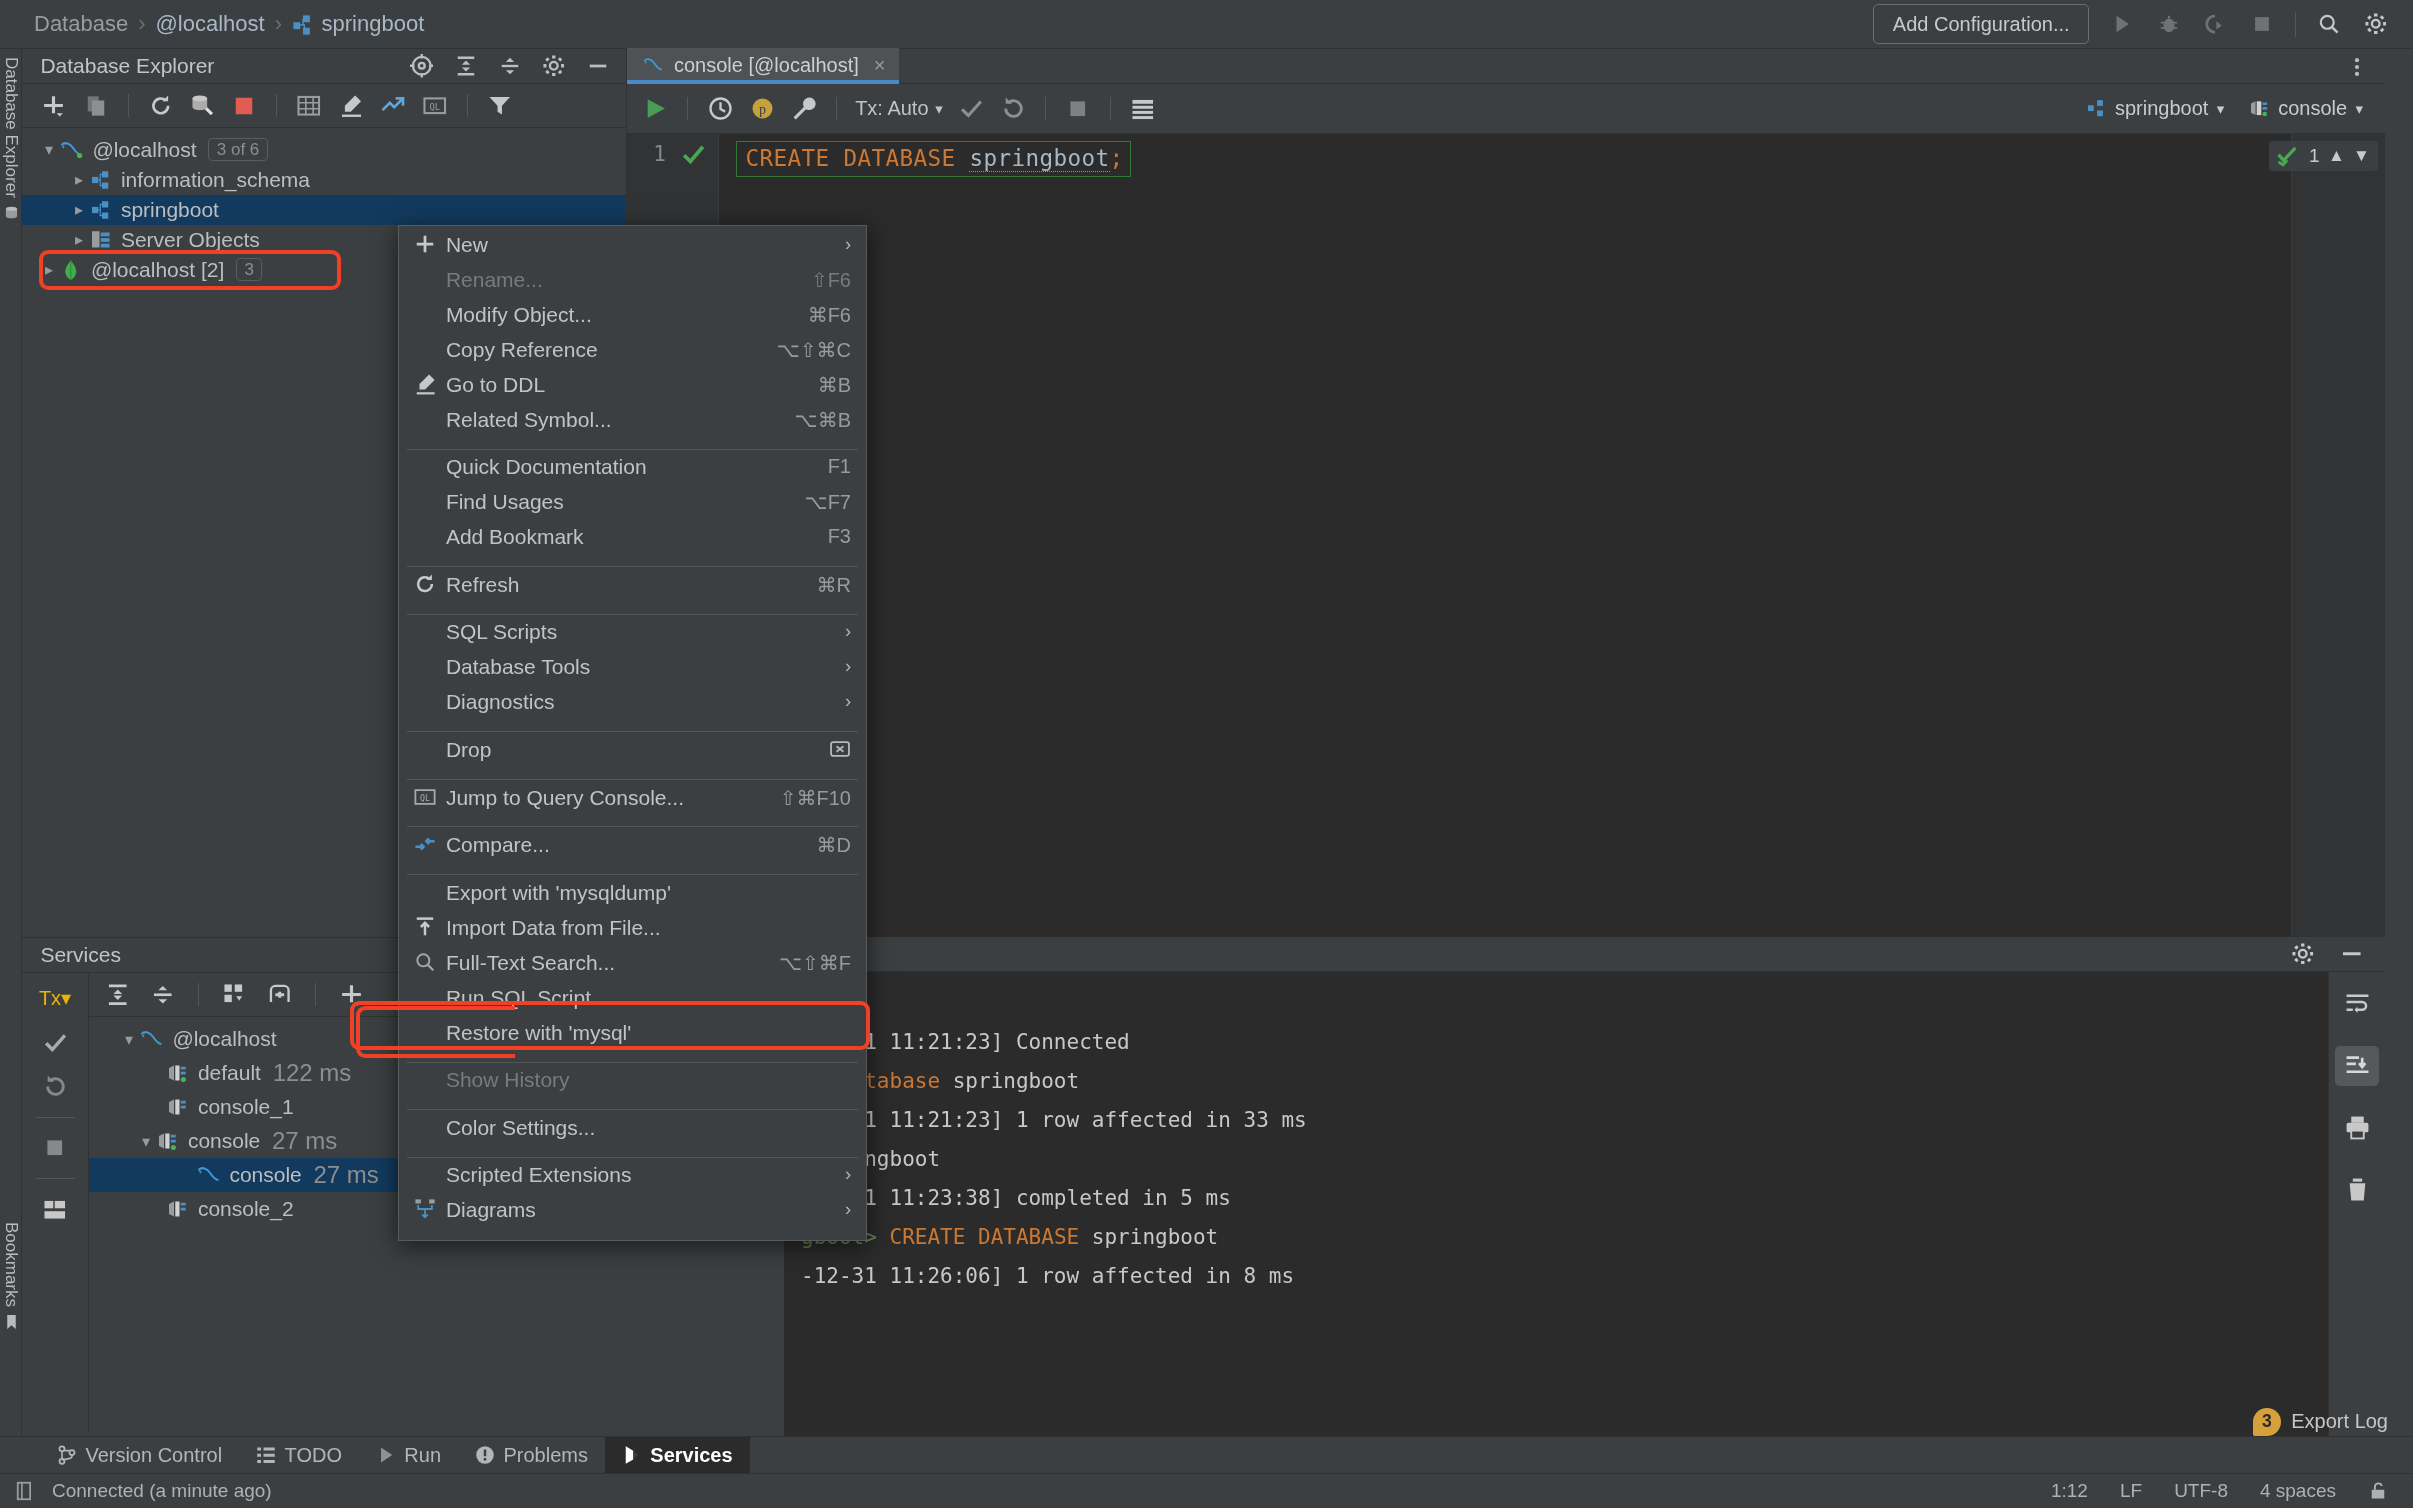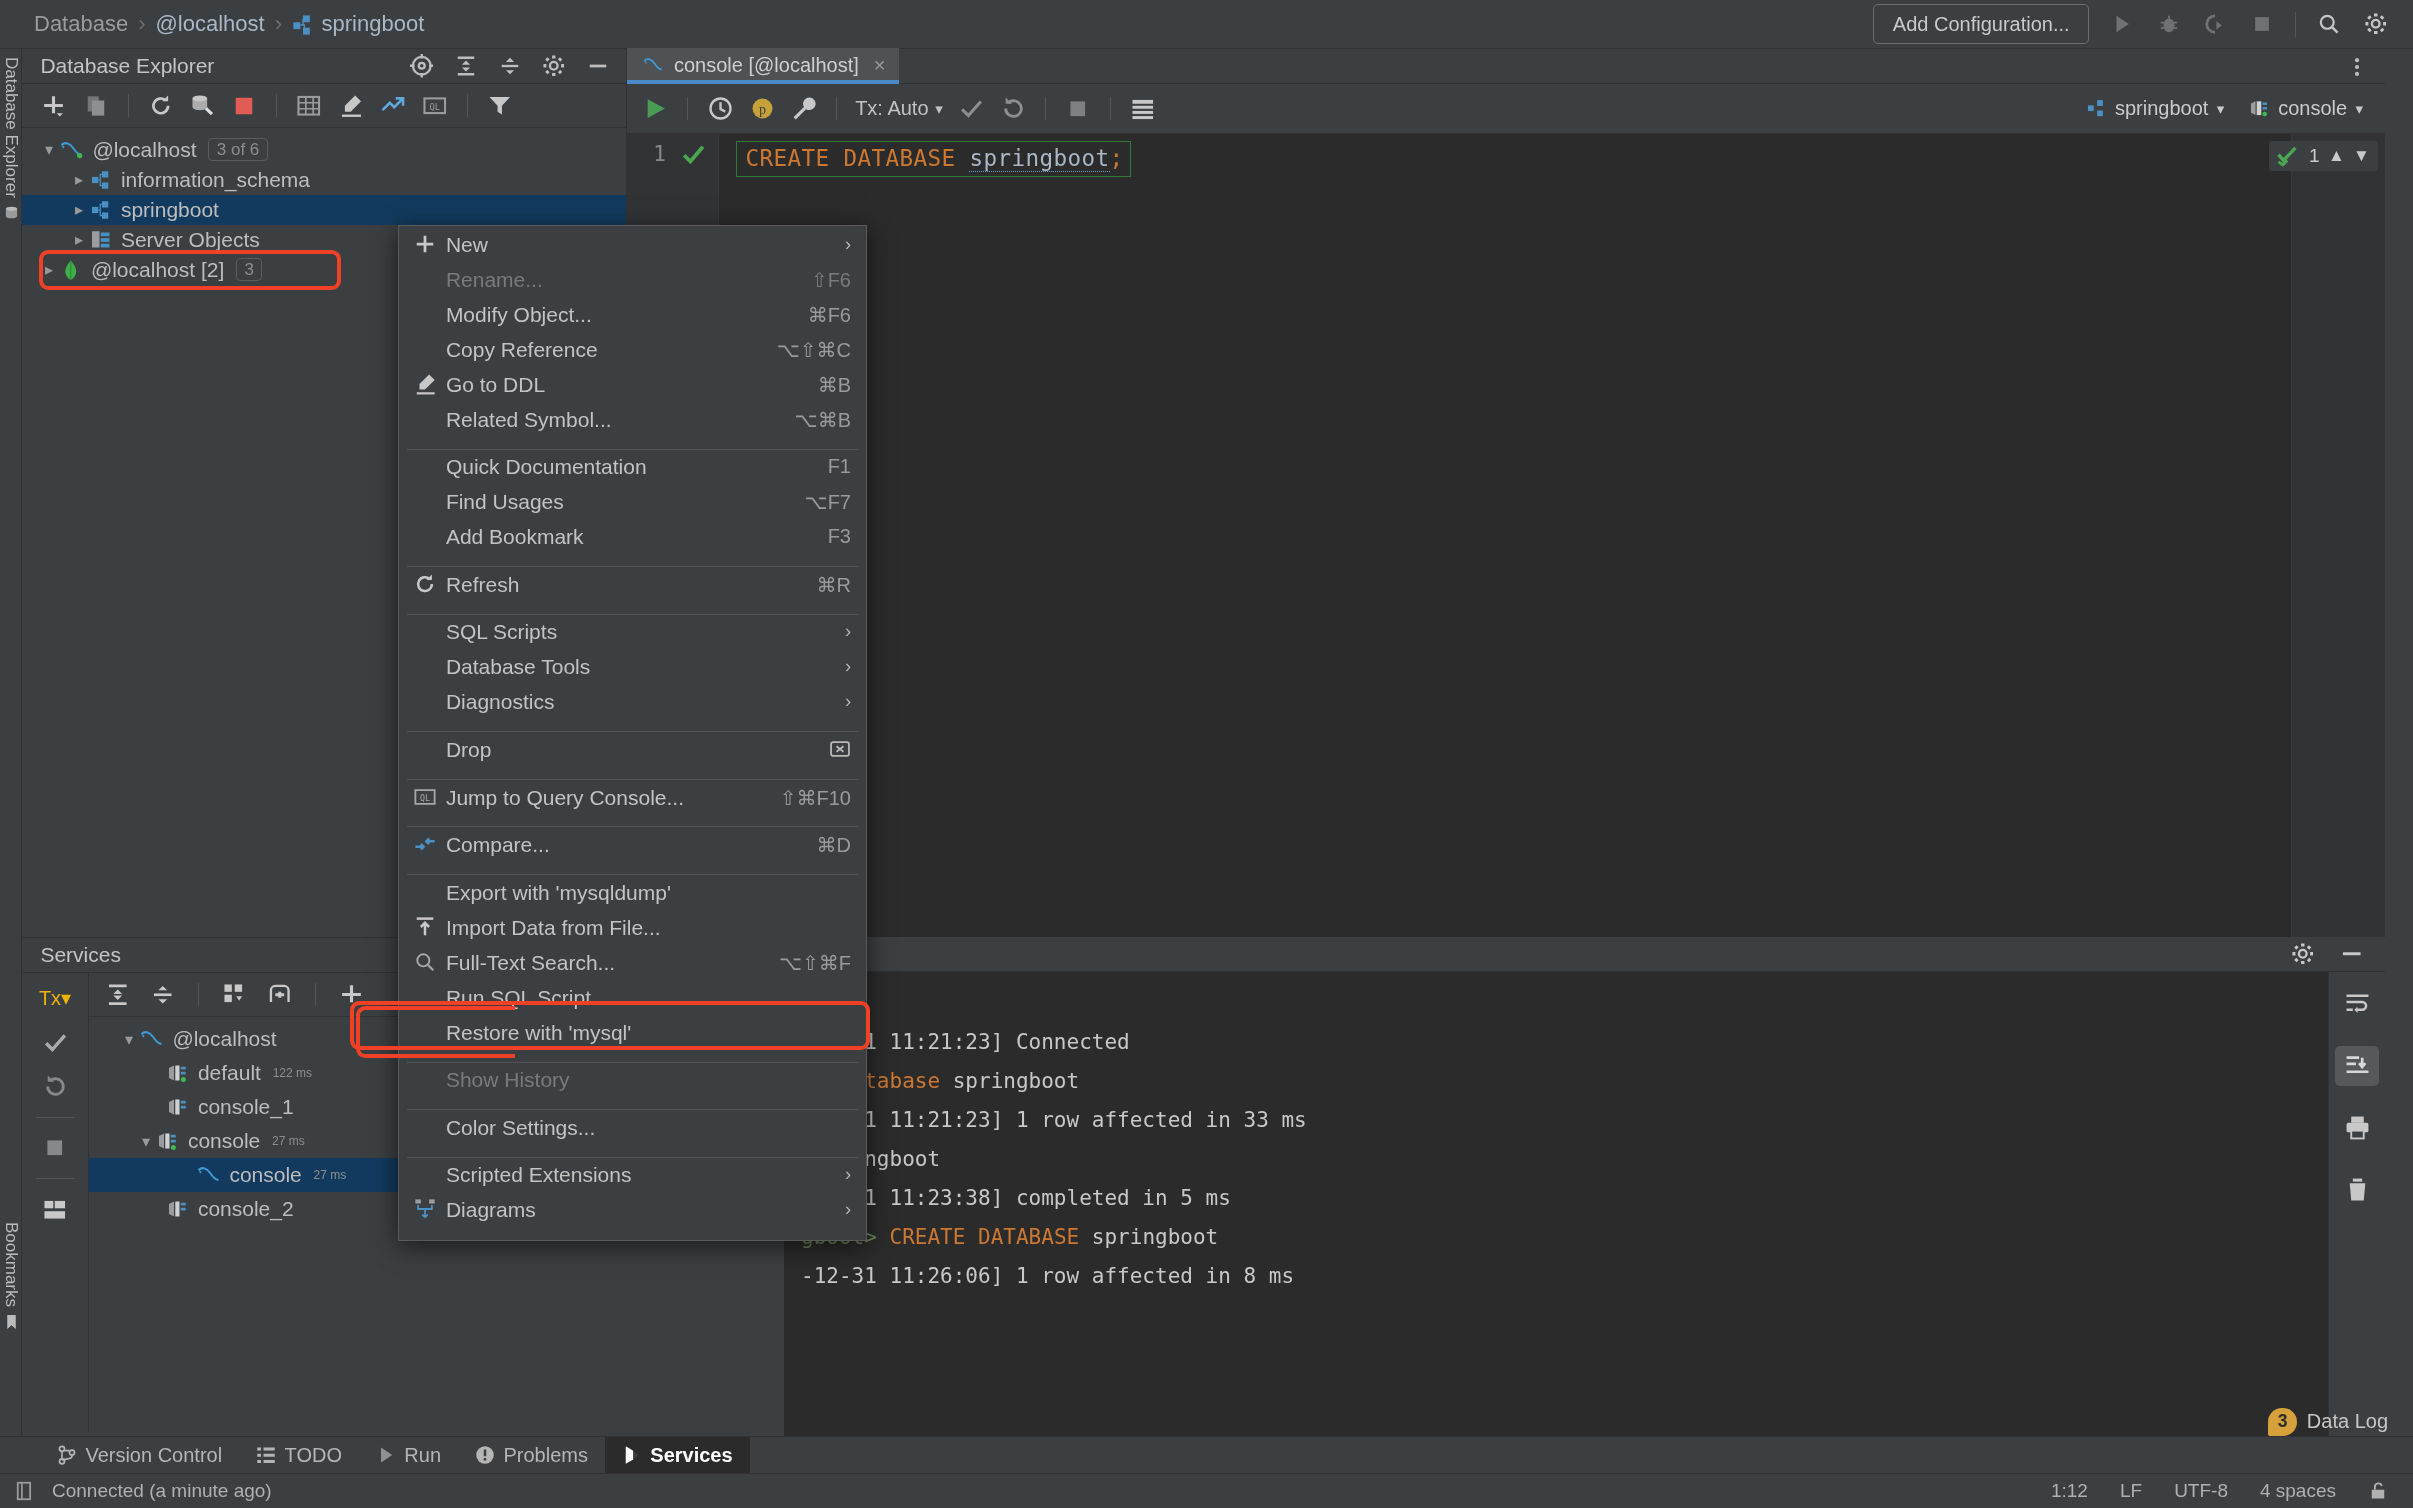--- a/index.html
+++ b/index.html
@@ -138,21 +138,21 @@
     border-right:0.8px solid #323232;
   }
   .svc-rail .rsep{ width:39px; height:0.8px; background:#555; }
   .svc-toolbar{
     height:44px; display:flex; align-items:center; gap:18.4px; padding-left:15px;
     border-bottom:0.8px solid #323232;
   }
   .svc-tree{ flex:1; padding-top:5px; }
   .srow{ display:flex; align-items:center; height:34px; font-size:21px; color:#bdbdbd; padding-right:6.7px;}
   .srow.sel{ background:#123a5e; }
-  .ms{ color:#8e8e8e; margin-left:11.7px; font-size:12px; }
+  .ms{ color:#8e8e8e; margin-left:11.7px; font-size:24px; }
 
   
   .consolepane{
     position:absolute; left:784px; top:937px; width:1601px; height:503px; background:#2b2b2b;
   }
   .cp-head{
     height:35px; background:#3c3f41; display:flex; align-items:center;
     border-bottom:0.8px solid #323232;
   }
   .cp-head .right{ margin-left:auto; display:flex; align-items:center; gap:22px; margin-right:20px;}
@@ -1079,21 +1079,21 @@
       <span>
         <svg width="20" height="20" viewBox="0 0 16 16">
             <path d="M3 1l6 3.5v7L3 15z" fill="#ffffff"></path>
             <path d="M9 4.5l4 3.5-4 3.5z" fill="#3c3f41"></path>
           </svg>
       </span>
       <span>Services</span>
     </div>
     <div class="evlog">
       <span class="evbadge">3</span>
-      <span>Data Log</span>
+      <span>Export Log</span>
     </div>
   </div>
 
   <div class="statusbar">
     <span style="margin-left:15px; display:flex; align-items:center;">
       <svg width="22" height="22" viewBox="0 0 16 16">
           <rect x="2" y="2" width="9" height="12" stroke="#9a9d9f" stroke-width="1.3" fill="none"></rect>
           <path d="M5 2v12" stroke="#9a9d9f" stroke-width="1.2"></path>
         </svg>
     </span>

